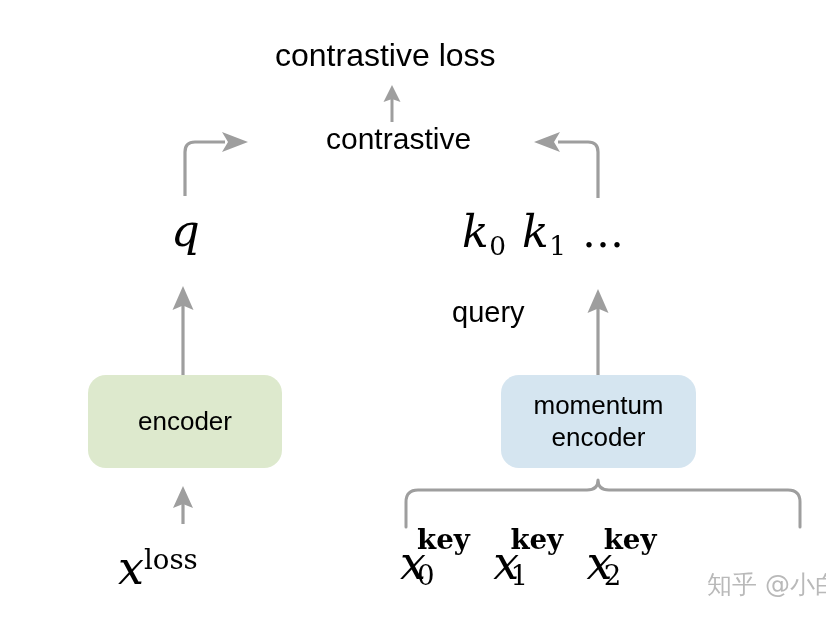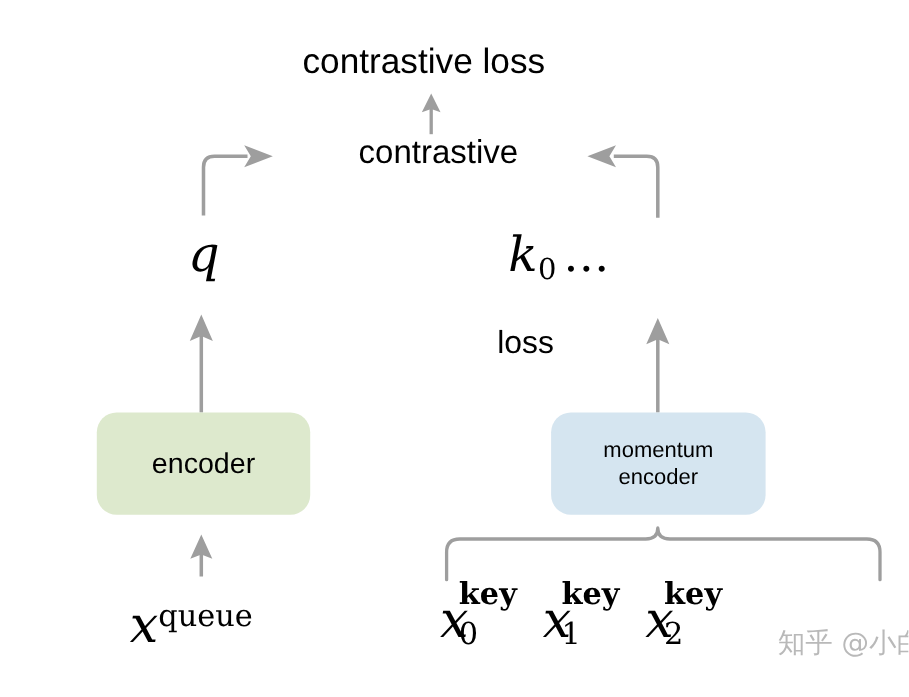--- a/index.html
+++ b/index.html
@@ -53,21 +53,21 @@
     left: 171px; top: 208px;
     font-size: 45px;
   }
 
   
   #keys-row {
     left: 462px; top: 210px;
     font-size: 44px;
     display: flex;
     align-items: baseline;
-    gap: 6px;
+    gap: 16px;
   }
   .key-term { position: relative; display: inline-block; }
   .sub {
     font-size: 0.60em;
     font-style: normal;
     vertical-align: -0.30em;
     margin-left: 0.02em;
   }
   .sup {
     font-size: 0.60em;
@@ -120,21 +120,21 @@
   #encoder-box {
     left: 88px; top: 375px;
     width: 194px; height: 93px;
     background: #dde9cd;
     font-size: 26px;
   }
   #momentum-encoder-box {
     left: 501px; top: 375px;
     width: 195px; height: 93px;
     background: #d5e5f0;
-    font-size: 20px;
+    font-size: 26px;
   }
 
   
   #arrow-layer {
     left: 0; top: 0;
     width: 826px; height: 634px;
     pointer-events: none;
   }
 
   
@@ -198,41 +198,42 @@
                L788 490
                Q800 490 800 502
                L800 527" stroke="#9e9e9e" stroke-width="3" fill="none" stroke-linecap="round" stroke-linejoin="round"></path>
     </g>
   </svg>
 
   <div class="abs sans" id="contrastive-loss">contrastive loss</div>
 
   <div class="abs sans" id="similarity">contrastive</div>
 
-  <div class="abs sans" id="queue">loss</div>
+  <div class="abs sans" id="queue">query</div>
 
   <div class="abs math" id="q-symbol">q</div>
 
   <div class="abs math" id="keys-row">
     <span class="key-term"><span>k</span><span class="sub">0</span></span>
+    <span class="key-term"><span>k</span><span class="sub">1</span></span>
     <span class="dots">…</span>
   </div>
 
   <div class="abs box" id="encoder-box">
     <span>encoder</span>
   </div>
 
   <div class="abs box" id="momentum-encoder-box">
     <div>
       <span>momentum</span><br>
       <span>encoder</span>
     </div>
   </div>
 
-  <div class="abs math" id="x-query"><span>x</span><span class="sup">queue</span></div>
+  <div class="abs math" id="x-query"><span>x</span><span class="sup">loss</span></div>
 
   <div class="abs math" id="x-keys">
     <span class="xk">
       <span class="base">x</span>
       <span class="supsub">
         <span class="s-sup">key</span>
         <span class="s-sub">0</span>
       </span>
     </span>
     <span class="xk">

